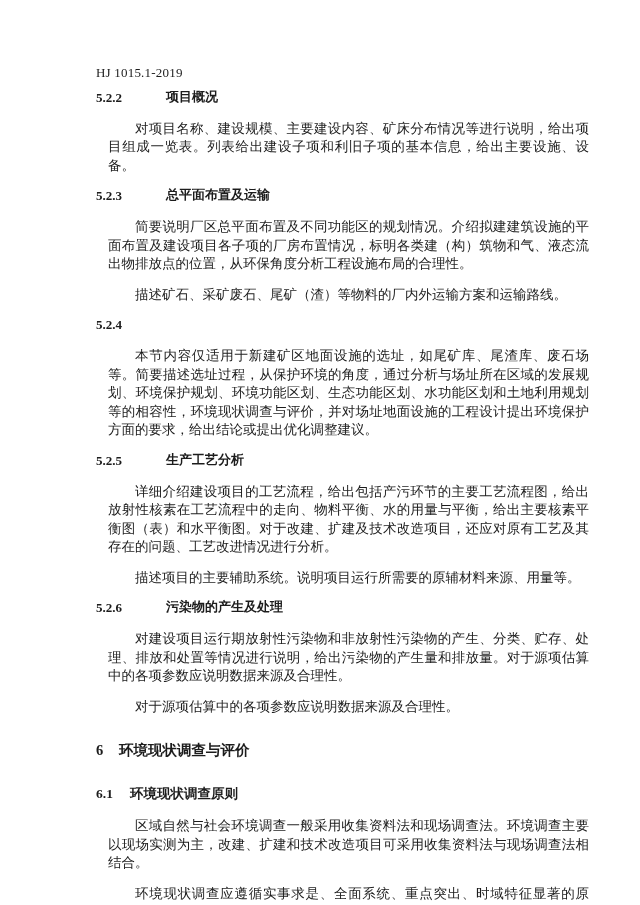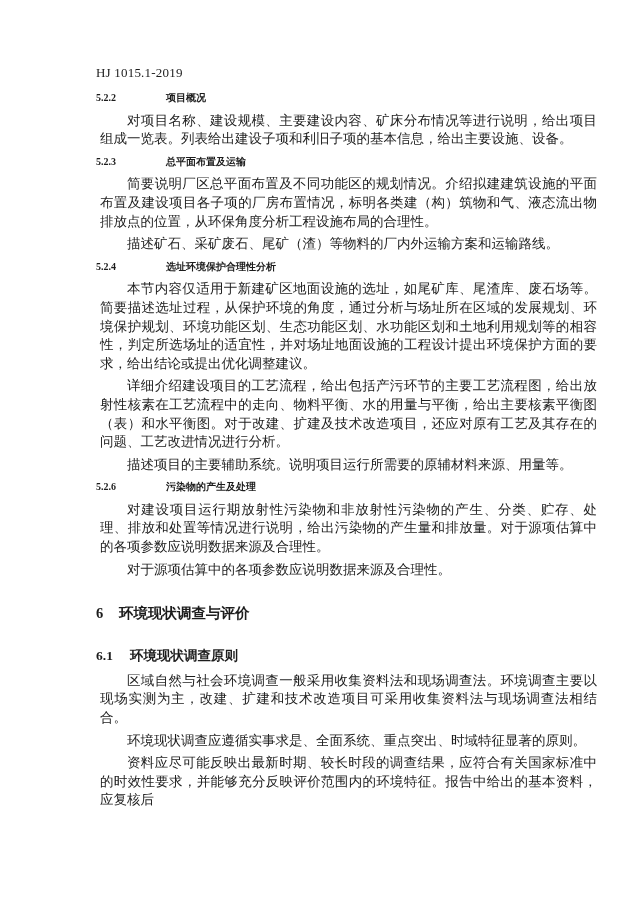--- a/index.html
+++ b/index.html
@@ -23,41 +23,41 @@
     font-size: 13px;
     line-height: 16px;
     margin: 0 0 8px 0;
     letter-spacing: 0.2px;
   }
   .doc-body {
     font-size: 13.5px;
     line-height: 18.6px;
   }
   .para {
-    margin: 4px;
+    margin: 12px;
     text-align: justify;
     text-indent: 2em;
   }
   .heading {
     display: flex;
     align-items: baseline;
     font-weight: bold;
     margin: 0;
   }
   .heading .num {
     flex: 0 0 auto;
     font-family: "Liberation Serif", "DejaVu Serif", serif;
     font-weight: bold;
   }
   .heading .title {
-    font-family: Liberation Sans, sans-serif;
+    font-family: Liberation Mono, monospace;
     font-weight: bold;
   }
   
-  .heading.lvl3 { font-size: 10px; line-height: 18.6px; align-items: center; }
+  .heading.lvl3 { font-size: 13px; line-height: 18.6px; align-items: center; }
   .heading.lvl3 .num { min-width: 70px; }
   
   .heading.lvl2 { font-size: 13.5px; line-height: 18.6px; margin-bottom: 6px; }
   .heading.lvl2 .num { min-width: 34px; }
   
   .heading.lvl1 {
     font-size: 14.5px;
     line-height: 20px;
     margin-top: 24px;
     margin-bottom: 24px;
@@ -83,25 +83,28 @@
     <span class="title">总平面布置及运输</span>
   </h3>
       <p class="para">
     <span>简要说明厂区总平面布置及不同功能区的规划情况。介绍拟建建筑设施的平面布置及建设项目各子项的厂房布置情况，标明各类建（构）筑物和气、液态流出物排放点的位置，从环保角度分析工程设施布局的合理性。</span>
   </p>
       <p class="para">
     <span>描述矿石、采矿废石、尾矿（渣）等物料的厂内外运输方案和运输路线。</span>
   </p>
       <h3 class="heading lvl3">
     <span class="num">5.2.4</span>
-    <span class="title">选址环境保护合理性分析</span>
   </h3>
       <p class="para">
-    <span>本节内容仅适用于新建矿区地面设施的选址，如尾矿库、尾渣库、废石场等。简要描述选址过程，从保护环境的角度，通过分析与场址所在区域的发展规划、环境保护规划、环境功能区划、生态功能区划、水功能区划和土地利用规划等的相容性，判定所选场址的适宜性，并对场址地面设施的工程设计提出环境保护方面的要求，给出结论或提出优化调整建议。</span>
+    <span>本节内容仅适用于新建矿区地面设施的选址，如尾矿库、尾渣库、废石场等。简要描述选址过程，从保护环境的角度，通过分析与场址所在区域的发展规划、环境保护规划、环境功能区划、生态功能区划、水功能区划和土地利用规划等的相容性，环境现状调查与评价，并对场址地面设施的工程设计提出环境保护方面的要求，给出结论或提出优化调整建议。</span>
   </p>
+      <h3 class="heading lvl3">
+    <span class="num">5.2.5</span>
+    <span class="title">生产工艺分析</span>
+  </h3>
       <p class="para">
     <span>详细介绍建设项目的工艺流程，给出包括产污环节的主要工艺流程图，给出放射性核素在工艺流程中的走向、物料平衡、水的用量与平衡，给出主要核素平衡图（表）和水平衡图。对于改建、扩建及技术改造项目，还应对原有工艺及其存在的问题、工艺改进情况进行分析。</span>
   </p>
       <p class="para">
     <span>描述项目的主要辅助系统。说明项目运行所需要的原辅材料来源、用量等。</span>
   </p>
       <h3 class="heading lvl3">
     <span class="num">5.2.6</span>
     <span class="title">污染物的产生及处理</span>
   </h3>

